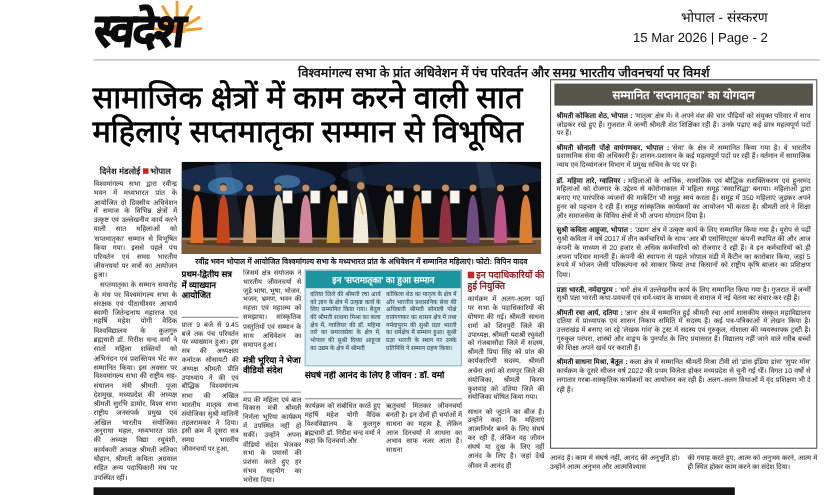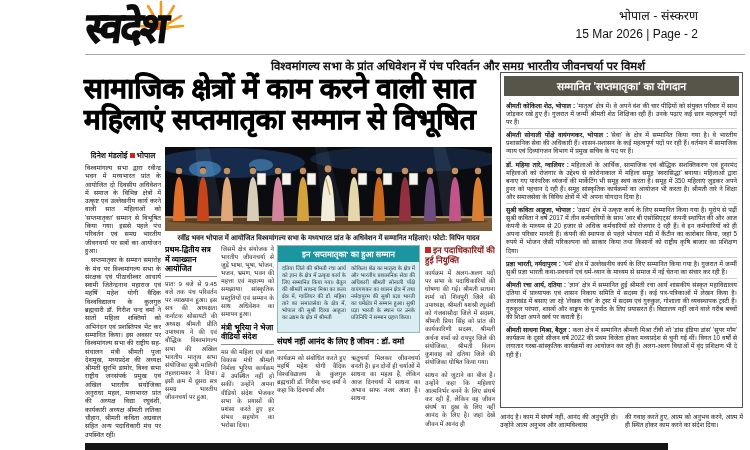--- a/index.html
+++ b/index.html
@@ -17,39 +17,39 @@
   .sun { position:absolute; left:52px; top:-2px; z-index:-1; }
   .edition { right:52px; top:7px; text-align:right; font-weight:400; color:#111; }
   .edition .ed1 { font-size:12.5px; }
   .edition .ed2 { font-size:12px; margin-top:3px; }
   .head-rule { left:85px; top:54px; width:660px; border-top:1.5px solid #a9a9a9; }
 
   
   .kicker { left:85px; top:58px; width:560px; text-align:right;
             font-size:11.5px; font-weight:700; color:#161616; }
   .headline { left:84px; top:73px; width:414px; font-size:28px; line-height:31px;
-              font-weight:700; color:#000; -webkit-text-stroke:0.7px #000; }
+              font-weight:400; color:#000; -webkit-text-stroke:0.7px #000; }
 
   
   .leftcol { left:85px; top:140px; width:76px; height:303px; overflow:hidden; }
   .byline { font-size:7.6px; font-weight:700; text-align:center; margin-bottom:4px; white-space:nowrap;margin-top:10px; }
   .redsq { display:inline-block; width:5px; height:5px; background:#cf2323; margin:0 2px; }
   .tiny { font-size:6.4px; line-height:8.3px; text-align:justify; color:#222; }
   .leftcol .tiny + .tiny { text-indent:6px; margin-top:1px; }
 
   
   .photo { left:165px; top:147px; width:327px; height:84px; }
   .caption { left:165px; top:233px; width:327px; text-align:center;
              font-size:6.9px; font-weight:700; color:#191919; }
 
   
   .colA { left:165px; top:245px; width:52px; height:198px; overflow:hidden; }
   .colB { left:221px; top:245px; width:53px; height:198px; overflow:hidden; }
   .subhead { font-size:7.8px; line-height:9.6px; font-weight:800; color:#000;
-             border-bottom:1px solid #8d8d8d; padding-bottom:2px; margin-bottom:3px; }
+             border-bottom:1px solid #8d8d8d; padding-bottom:14px; margin-bottom:3px; }
   .colA .tiny, .colB .tiny { font-size:6.2px; line-height:8.1px; }
   .colB .gap { height:5px; }
 
   .tealbox { left:277px; top:245px; width:143px; height:88px; background:#d9edf2;
              border:1px solid #8fb8c2; overflow:hidden; }
   .teal-head { background:#1b95a0; color:#fff; font-weight:700; font-size:8px;
                text-align:center; padding:2px 17px 3px; }
   .teal-cols { display:flex; gap:5px; padding:3px 4px; }
   .teal-cols .tc { width:50%; font-size:5.4px; line-height:7px; text-align:justify; color:#15333b; }
 

